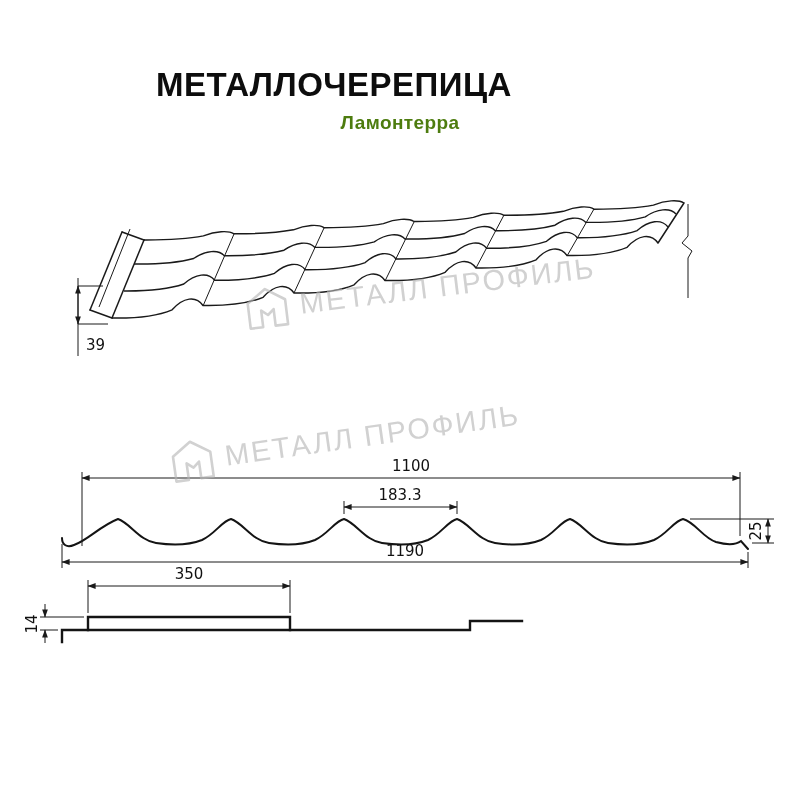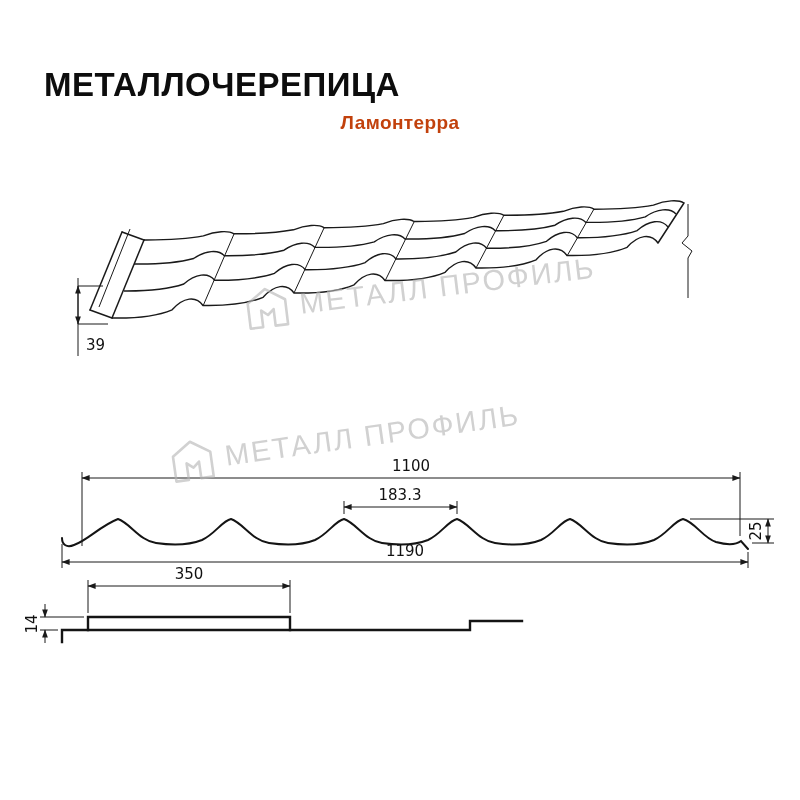--- a/index.html
+++ b/index.html
@@ -1,26 +1,26 @@
 <!DOCTYPE html>
 <html><head>
 <meta charset="utf-8">
 <style>
   html,body{margin:0;padding:0;background:#ffffff;}
   .page{
     position:relative;width:800px;height:800px;background:#ffffff;overflow:hidden;
     font-family:"Liberation Sans",sans-serif;color:#111;
   }
   .title{
-    position:absolute;top:66px;left:0;width:668px;text-align:left;
-    font-size:33px;font-weight:700;letter-spacing:.5px;color:#0d0d0d;padding-left:44px;
+    position:absolute;top:66px;left:0;width:668px;text-align:center;
+    font-size:33px;font-weight:700;letter-spacing:.5px;color:#0d0d0d;
   }
   .subtitle{
     position:absolute;top:112px;left:0;width:800px;text-align:center;
-    font-size:19px;font-weight:700;letter-spacing:.4px;color:#c2410c;
+    font-size:19px;font-weight:700;letter-spacing:.4px;color:#4d7c0f;
   }
   svg.canvas{position:absolute;left:0;top:0;}
   .ln{stroke:#1a1a1a;stroke-width:1.5;fill:none;stroke-linecap:round;stroke-linejoin:round}
   .row{stroke:#1a1a1a;stroke-width:1.4;fill:none}
   .thin{stroke:#1a1a1a;stroke-width:1;fill:none}
   .dim{stroke:#1a1a1a;stroke-width:1;fill:none}
   .prof{stroke:#141414;stroke-width:2;fill:none;stroke-linecap:round}
   .step{stroke:#141414;stroke-width:2.4;fill:none;stroke-linecap:square}
   .dimtext{font-family:"DejaVu Sans","Liberation Sans",sans-serif;font-size:15px;fill:#111;}
   .watermark{

